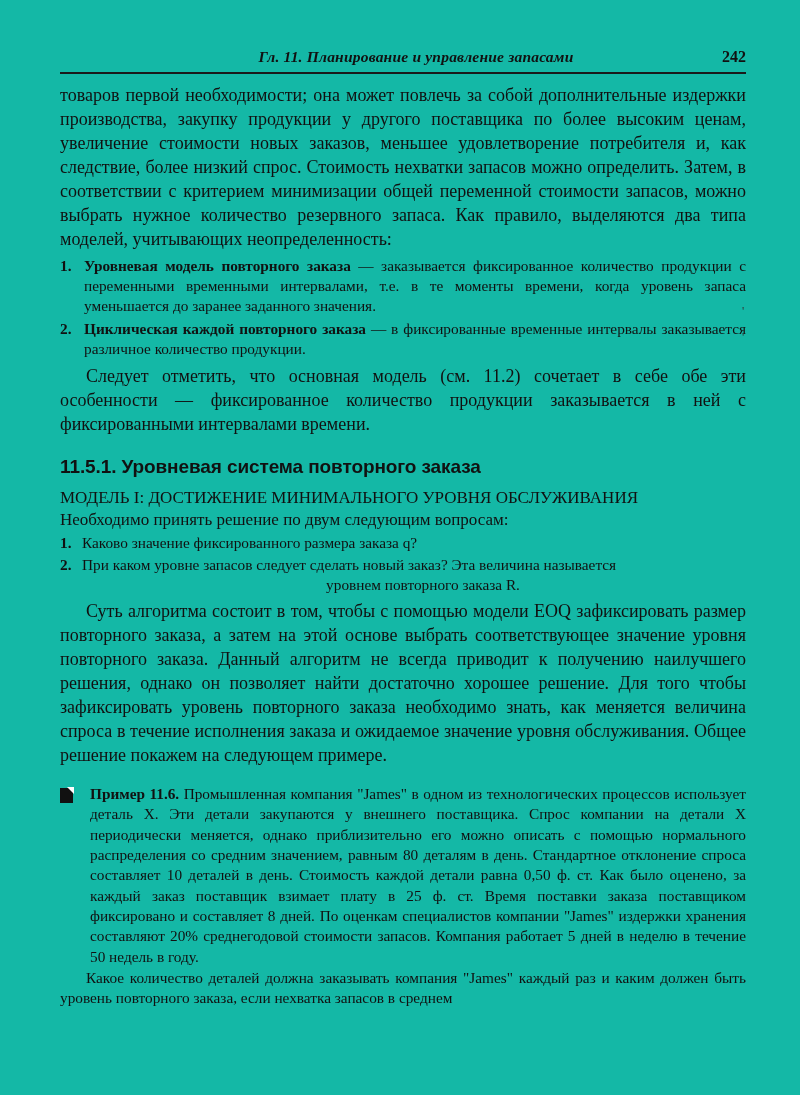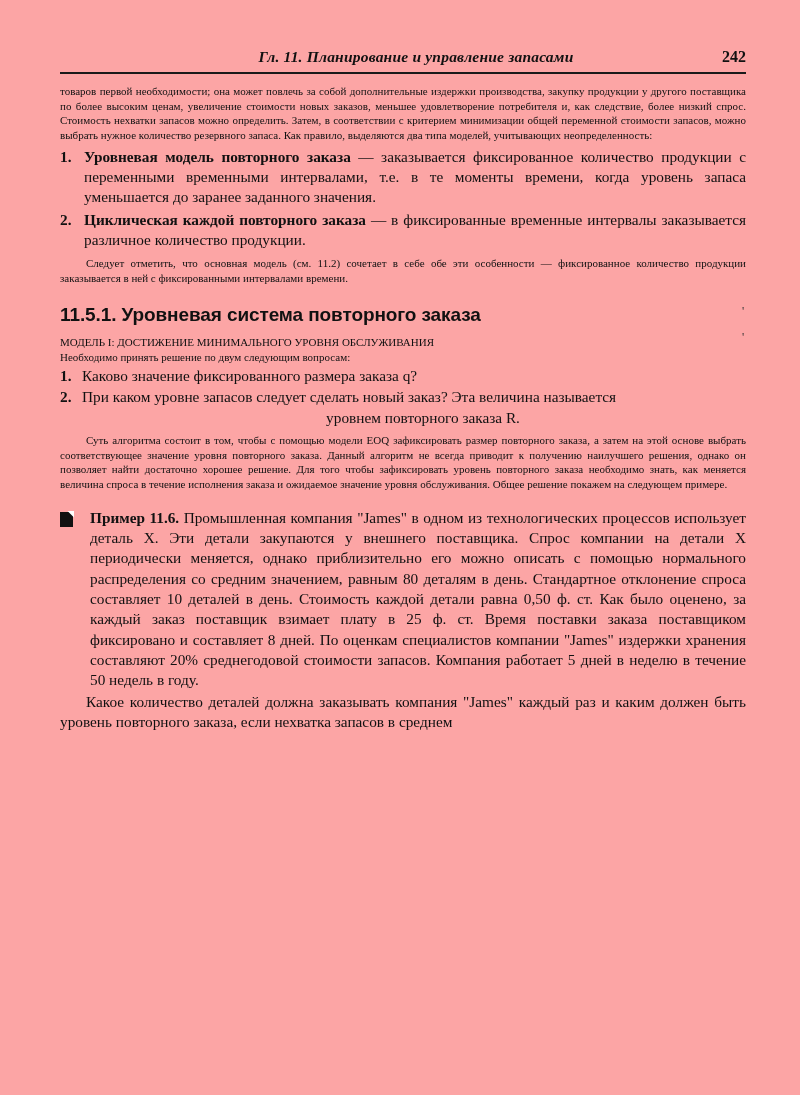--- a/index.html
+++ b/index.html
@@ -4,21 +4,21 @@
 <style>
   html, body {
     margin: 0;
     padding: 0;
     background: #ffffff;
   }
   .page {
     position: relative;
     width: 800px;
     height: 1095px;
-    background: #fca5a5;
+    background: #14b8a6;
     font-family: "Liberation Serif", serif;
     color: #111;
     overflow: hidden;
   }
   .content {
     position: absolute;
     left: 60px;
     top: 48px;
     width: 686px;
   }
@@ -43,21 +43,21 @@
     width: 44px;
     text-align: right;
   }
   .rule {
     border-top: 2px solid #1a1a1a;
     margin-top: 2px;
     margin-bottom: 10px;
   }
   p {
     margin: 0 0 0 0;
-    font-size: 11px;
+    font-size: 18px;
     line-height: 1.33;
     text-align: justify;
     text-justify: inter-word;
   }
   .indent {
     text-indent: 26px;
   }
   .gap-s { height: 4px; }
   .gap-m { height: 9px; }
   .gap-l { height: 15px; }
@@ -84,21 +84,21 @@
   b, .bold { font-weight: bold; }
 
   h3.subhead {
     font-family: "Liberation Sans", sans-serif;
     font-size: 19px;
     font-weight: bold;
     margin: 0;
     letter-spacing: -0.1px;
   }
   .model-title {
-    font-size: 11px;
+    font-size: 17px;
     line-height: 1.3;
     margin: 0;
   }
   .qlist {
     margin: 2px 0 0 0;
     padding: 0;
     list-style: none;
   }
   .qlist li {
     position: relative;

